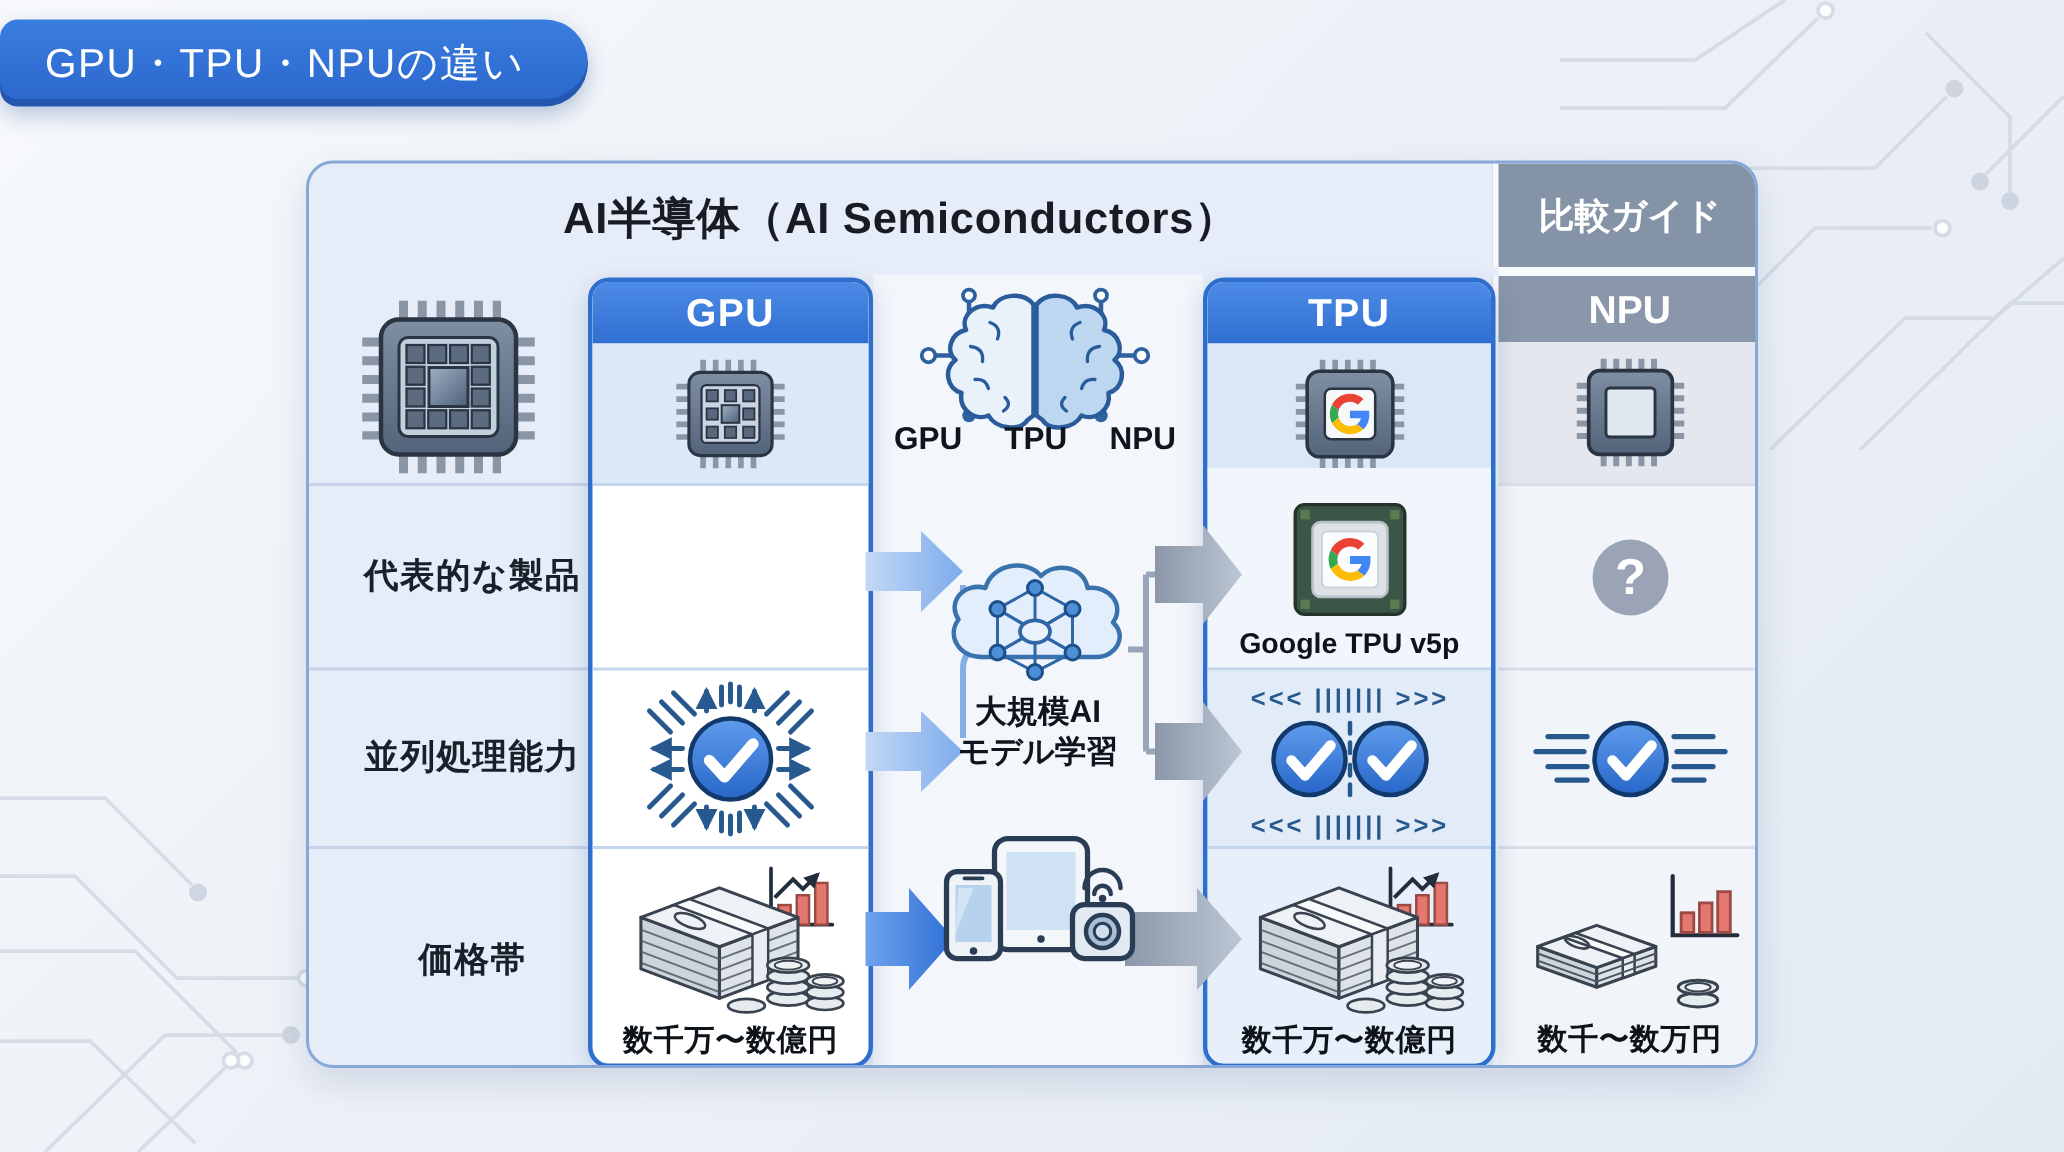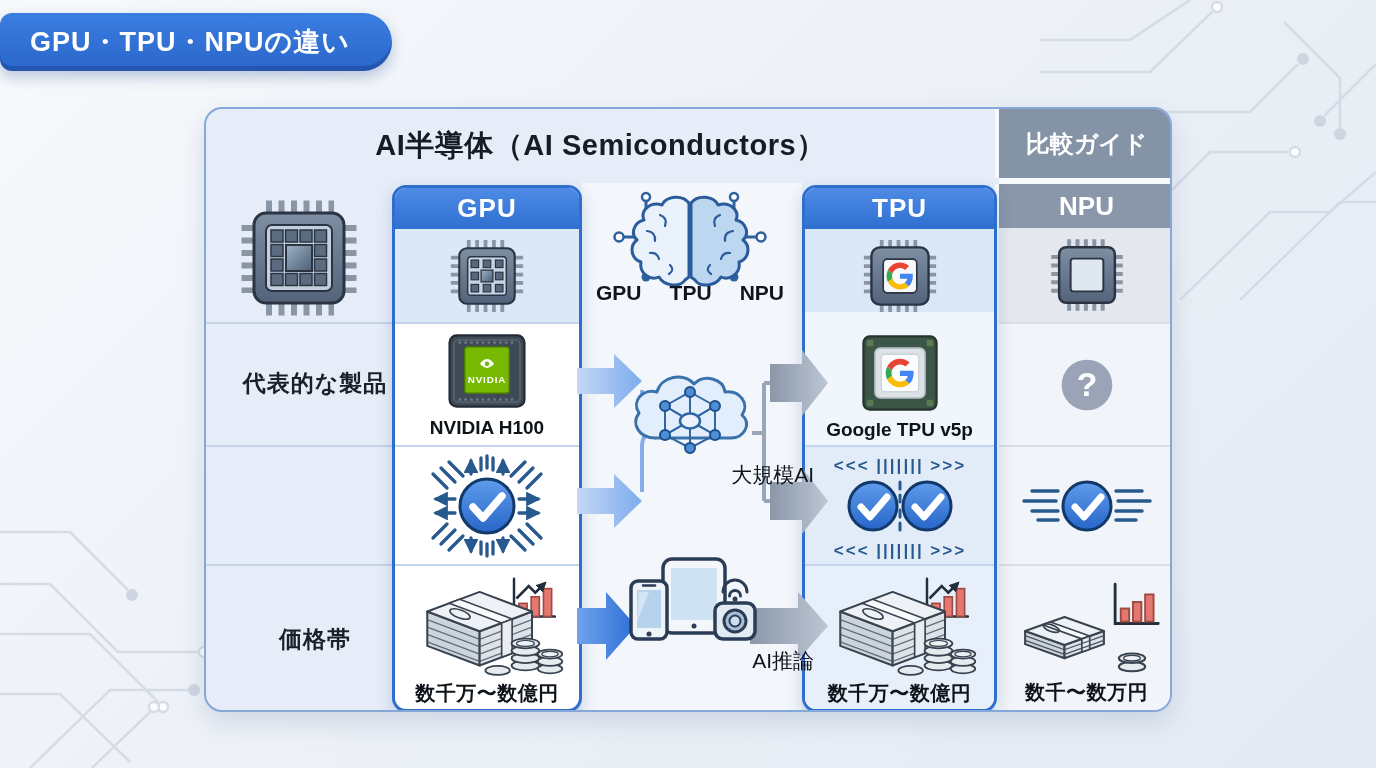--- a/index.html
+++ b/index.html
@@ -12,21 +12,21 @@
   .canvas{position:relative;width:1376px;height:768px}
   svg text{font-family:"Liberation Sans","DejaVu Sans",sans-serif}
 
   
   .banner{
     left:0;top:13px;width:392px;height:58px;box-sizing:border-box;
     background:linear-gradient(180deg,#3a7de0,#2b66cb);
     border-radius:12px 29px 29px 12px;
     box-shadow:0 6px 14px rgba(30,70,140,.28), inset 0 -5px 0 rgba(15,45,110,.30);
     display:flex;align-items:center;padding-left:30px;
-    color:#ffffff;font-size:27px;font-weight:700;letter-spacing:1px;
+    color:#ffffff;font-size:27px;font-weight:400;letter-spacing:1px;
   }
 
   
   .tableC{
     left:204px;top:107px;width:968px;height:605px;box-sizing:border-box;
     background:#e7edf8;border:2px solid #85a8d8;border-radius:18px;
     box-shadow:0 10px 24px rgba(50,80,130,.16);overflow:hidden;
   }
   .mainHeader{left:0;top:0;width:789px;height:74px;display:flex;align-items:center;justify-content:center;
     font-size:29px;font-weight:700;color:#161b24;letter-spacing:.5px}
@@ -57,21 +57,21 @@
   .tpu .r1{background:#d9e7f7}
   .tpu .r2{background:#f0f6fc}
   .tpu .r3{background:#e2ecf8}
   .tpu .r4{background:#e7effa}
   .prodLabel{font-size:19px;font-weight:700;color:#0e1319;margin-top:5px}
   .priceLabel{font-size:20px;font-weight:700;color:#0e1319;margin-top:3px;letter-spacing:.5px}
 
   
   .chipLabels{left:378px;top:172px;width:212px;display:flex;justify-content:space-between;
     padding:0 12px;box-sizing:border-box;font-size:21px;font-weight:700;color:#10151d}
-  .midText{left:388px;width:220px;text-align:right;font-size:21px;font-weight:400;color:#10151d;line-height:27px}
+  .midText{left:376px;width:220px;text-align:center;font-size:21px;font-weight:700;color:#10151d;line-height:27px}
 </style>
 </head>
 <body>
 
 <div class="canvas">
 
   <svg width="0" height="0" style="position:absolute" aria-hidden="true">
     <defs>
       <linearGradient id="gBlueArrow" x1="0" y1="0" x2="1" y2="0">
         <stop offset="0" stop-color="#c3d8f5"></stop>
@@ -176,20 +176,21 @@
           <rect x="80.5" y="66" width="12" height="12"></rect>
         <rect x="37" y="80.5" width="12" height="12"></rect>
           <rect x="51.5" y="80.5" width="12" height="12"></rect>
           <rect x="66" y="80.5" width="12" height="12"></rect>
           <rect x="80.5" y="80.5" width="12" height="12"></rect>
       </g>
       <rect x="52" y="52" width="26" height="26" fill="url(#gCore)" stroke="#2b3443" stroke-width="2"></rect>
     </svg>
 
     <div class="abs rowLabel" style="top:213px;height:123px">代表的な製品</div>
+    <div class="abs rowLabel" style="top:336px;height:119px">並列処理能力</div>
     <div class="abs rowLabel" style="top:455px;height:150px">価格帯</div>
 
     <div class="abs npuBody">
       <div class="npuSep" style="top:94px"></div>
       <div class="npuSep" style="top:217px"></div>
       <div class="npuSep" style="top:336px"></div>
 
       <div class="npuCell" style="top:0;height:94px;background:#e4e8ee">
         <svg width="84" height="84" viewBox="0 0 95 95">
           <line x1="25" y1="12" x2="70" y2="12" stroke="#8a96a6" stroke-width="10" stroke-dasharray="4.5 5"></line>
@@ -271,33 +272,20 @@
             <rect x="31" y="45.5" width="9" height="9"></rect>
               <rect x="60" y="45.5" width="9" height="9"></rect>
             <rect x="31" y="60" width="9" height="9"></rect>
               <rect x="45.5" y="60" width="9" height="9"></rect>
               <rect x="60" y="60" width="9" height="9"></rect>
           </g>
           <rect x="43" y="43" width="14" height="14" fill="url(#gCore)" stroke="#2b3443" stroke-width="1.6"></rect>
         </svg>
       </div>
       <div class="cardSep" style="top:134px"></div>
-      <div class="cell r2" style="top:136px;height:121px">
-        <svg width="82" height="82" viewBox="0 0 92 92">
-          <rect x="4" y="6" width="84" height="80" rx="8" fill="#3f4a57" stroke="#222b35" stroke-width="2.5"></rect>
-          <rect x="9" y="11" width="74" height="70" rx="5" fill="none" stroke="#5d6874" stroke-width="1.5"></rect>
-          <line x1="14" y1="14" x2="78" y2="14" stroke="#6a7684" stroke-width="3" stroke-dasharray="3 3.5"></line>
-          <line x1="14" y1="78" x2="78" y2="78" stroke="#6a7684" stroke-width="3" stroke-dasharray="3 3.5"></line>
-          <rect x="21" y="19" width="50" height="52" rx="3" fill="#76b900" stroke="#4c7a00" stroke-width="1.5"></rect>
-          <path d="M38,38 q8,-11 16,0 q-8,9 -16,0 Z" fill="#ffffff"></path>
-          <circle cx="46" cy="38" r="2.6" fill="#76b900"></circle>
-          <text x="46" y="60" text-anchor="middle" font-size="11" font-weight="bold" fill="#ffffff" letter-spacing="1">NVIDIA</text>
-        </svg>
-        <div class="prodLabel">NVIDIA H100</div>
-      </div>
       <div class="cardSep" style="top:257px"></div>
       <div class="cell r3" style="top:259px;height:117px">
         <svg width="160" height="112" viewBox="0 0 160 112">
           <g stroke="#27598f" stroke-width="3.3" stroke-linecap="round" fill="none">
             <line x1="64" y1="24" x2="64" y2="11" marker-end="url(#mNavy)"></line>
             <line x1="96" y1="24" x2="96" y2="11" marker-end="url(#mNavy)"></line>
             <line x1="74" y1="8" x2="74" y2="20"></line>
               <line x1="80" y1="6" x2="80" y2="18"></line>
               <line x1="86" y1="8" x2="86" y2="20"></line>
             <line x1="64" y1="88" x2="64" y2="101" marker-end="url(#mNavy)"></line>
@@ -508,20 +496,21 @@
         <circle cx="68" cy="26" r="5"></circle>
           <circle cx="93" cy="40" r="5"></circle>
           <circle cx="93" cy="69" r="5"></circle>
         <circle cx="68" cy="82" r="5"></circle>
           <circle cx="43" cy="69" r="5"></circle>
           <circle cx="43" cy="40" r="5"></circle>
       </g>
     </svg>
     <div class="abs midText" style="top:352px">
       <div>大規模AI</div>
+      <div>モデル学習</div>
     </div>
 
     <svg class="abs" style="left:409px;top:446px" width="150" height="92" viewBox="0 0 150 92">
       <rect x="48" y="4" width="62" height="74" rx="9" fill="#f4f7fa" stroke="#2b3d55" stroke-width="3.5"></rect>
       <rect x="56" y="13" width="46" height="52" fill="#cfe2f4"></rect>
       <circle cx="79" cy="71" r="2.5" fill="#2b3d55"></circle>
       <rect x="16" y="26" width="36" height="58" rx="7" fill="#eef3f8" stroke="#2b3d55" stroke-width="3.5"></rect>
       <rect x="22" y="35" width="24" height="38" fill="#b7d2ec"></rect>
       <path d="M24,37 l10,0 l-12,30 Z" fill="#d3e4f4"></path>
       <line x1="28" y1="30.5" x2="40" y2="30.5" stroke="#2b3d55" stroke-width="2.5" stroke-linecap="round"></line>
@@ -529,17 +518,16 @@
       <g stroke="#2b3d55" stroke-width="3" fill="none" stroke-linecap="round">
         <path d="M108,38 a12,12 0 0 1 24,0" transform="translate(0,-1)"></path>
         <path d="M114.5,41 a5.5,5.5 0 0 1 11,0"></path>
       </g>
       <circle cx="120" cy="44" r="2.5" fill="#2b3d55"></circle>
       <rect x="100" y="48" width="40" height="36" rx="8" fill="#e2eaf2" stroke="#2b3d55" stroke-width="3.5"></rect>
       <circle cx="120" cy="66" r="11" fill="#a9bfd4" stroke="#2b3d55" stroke-width="3"></circle>
       <circle cx="120" cy="66" r="5.5" fill="#cfdfee" stroke="#2b3d55" stroke-width="2"></circle>
     </svg>
     <div class="abs midText" style="top:538px">
-      <div>AI推論</div>
     </div>
 
   </div>
 </div>
 
 </body></html>

